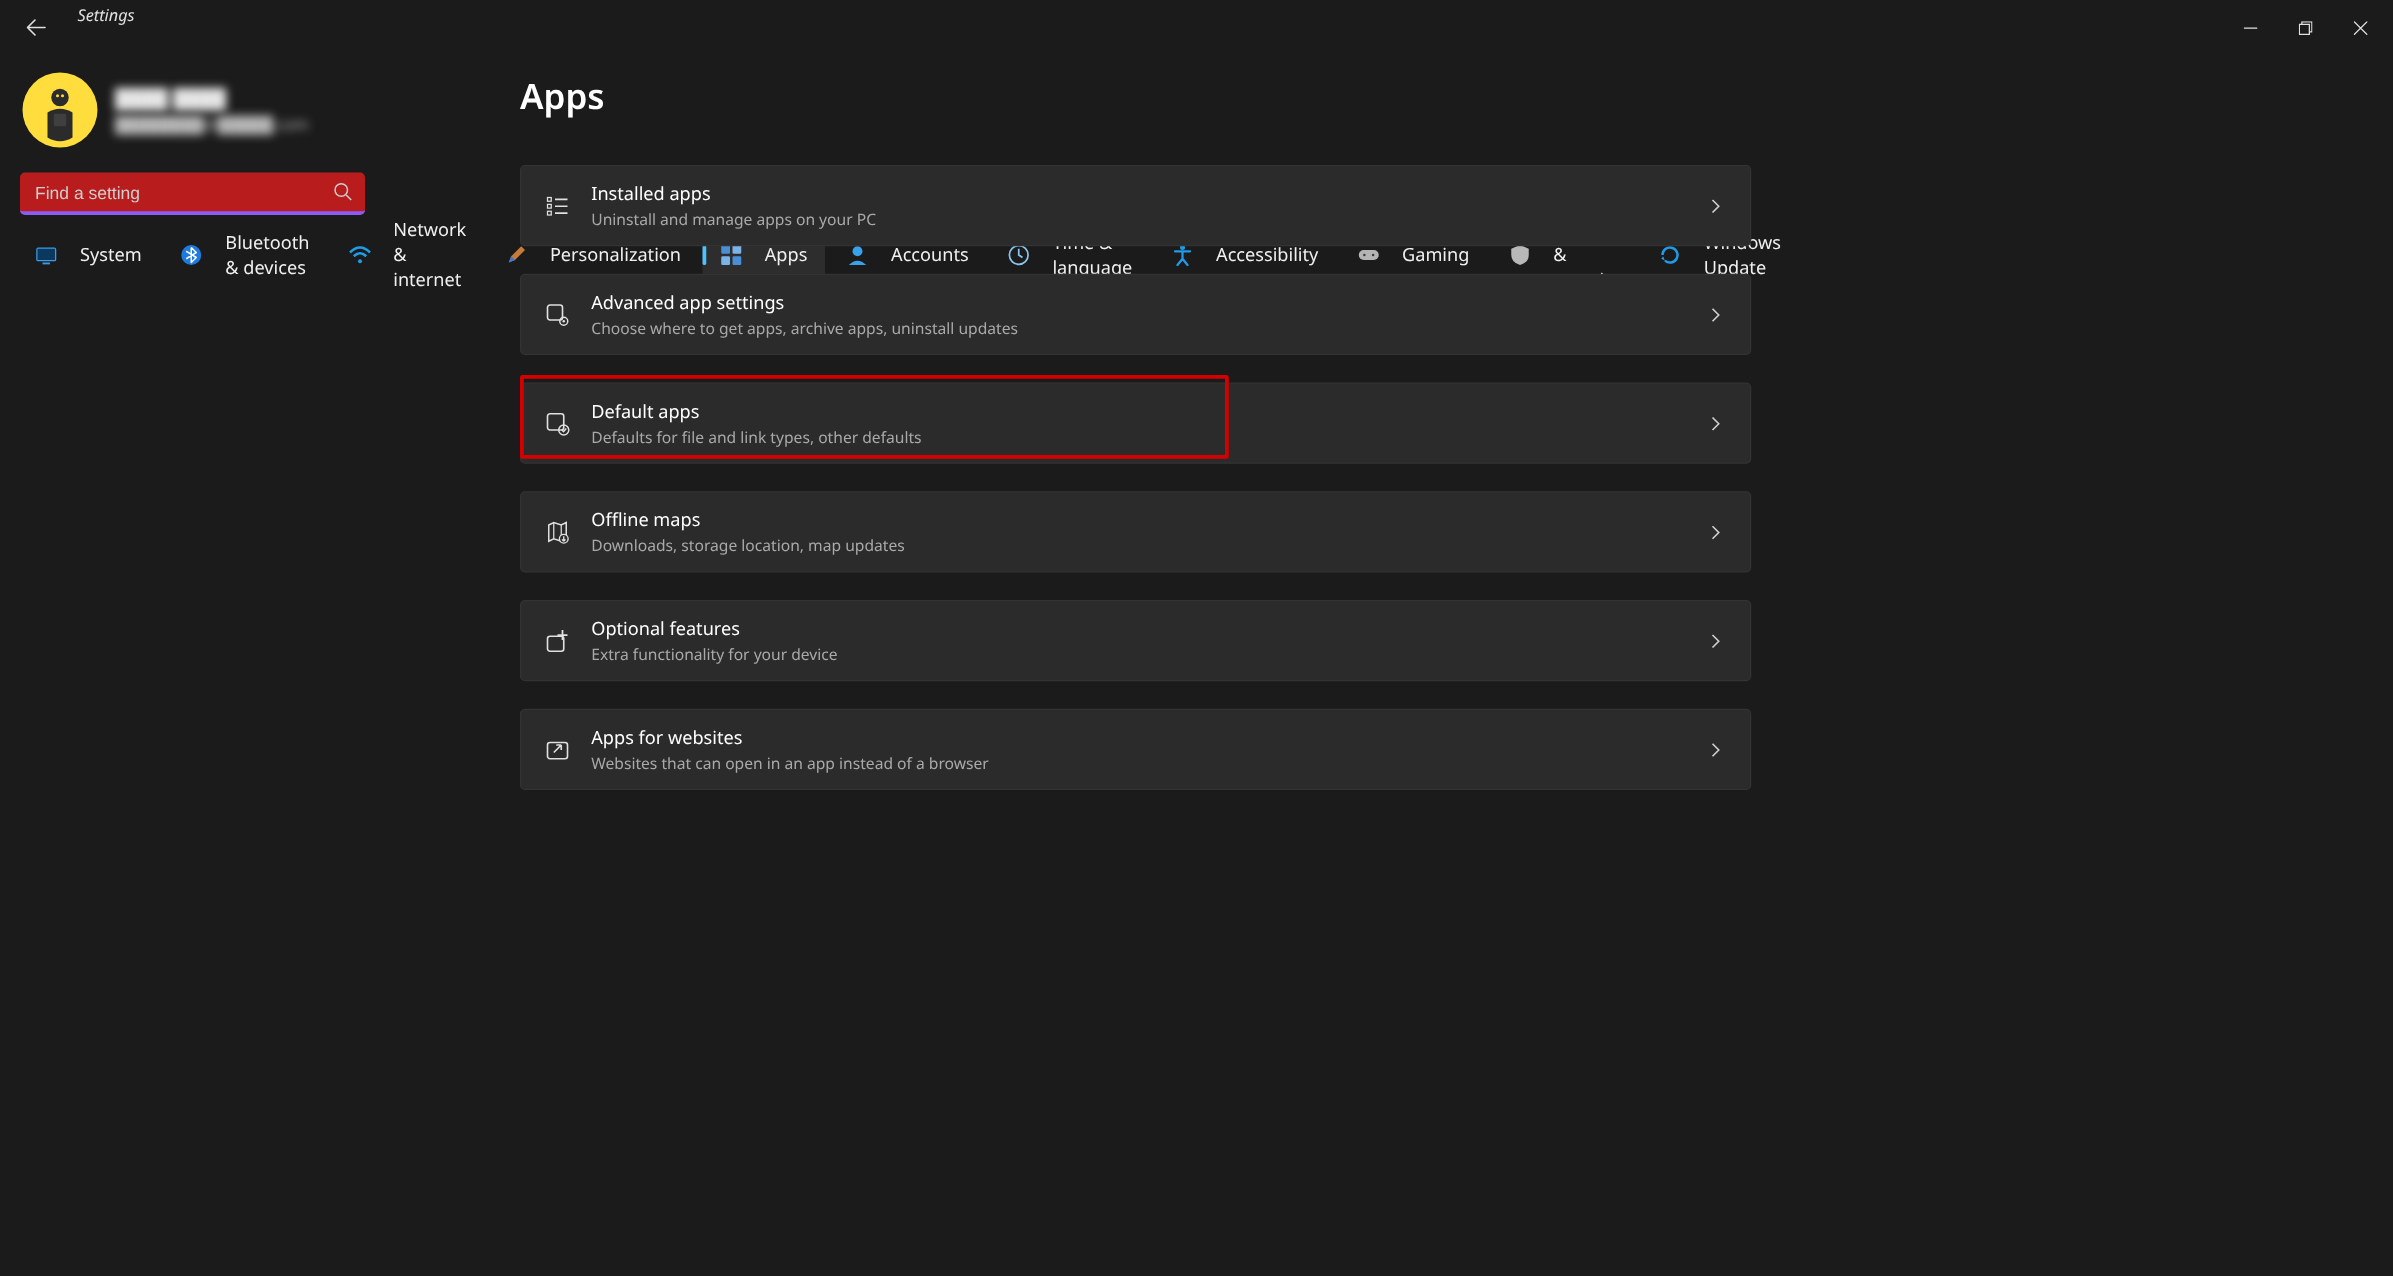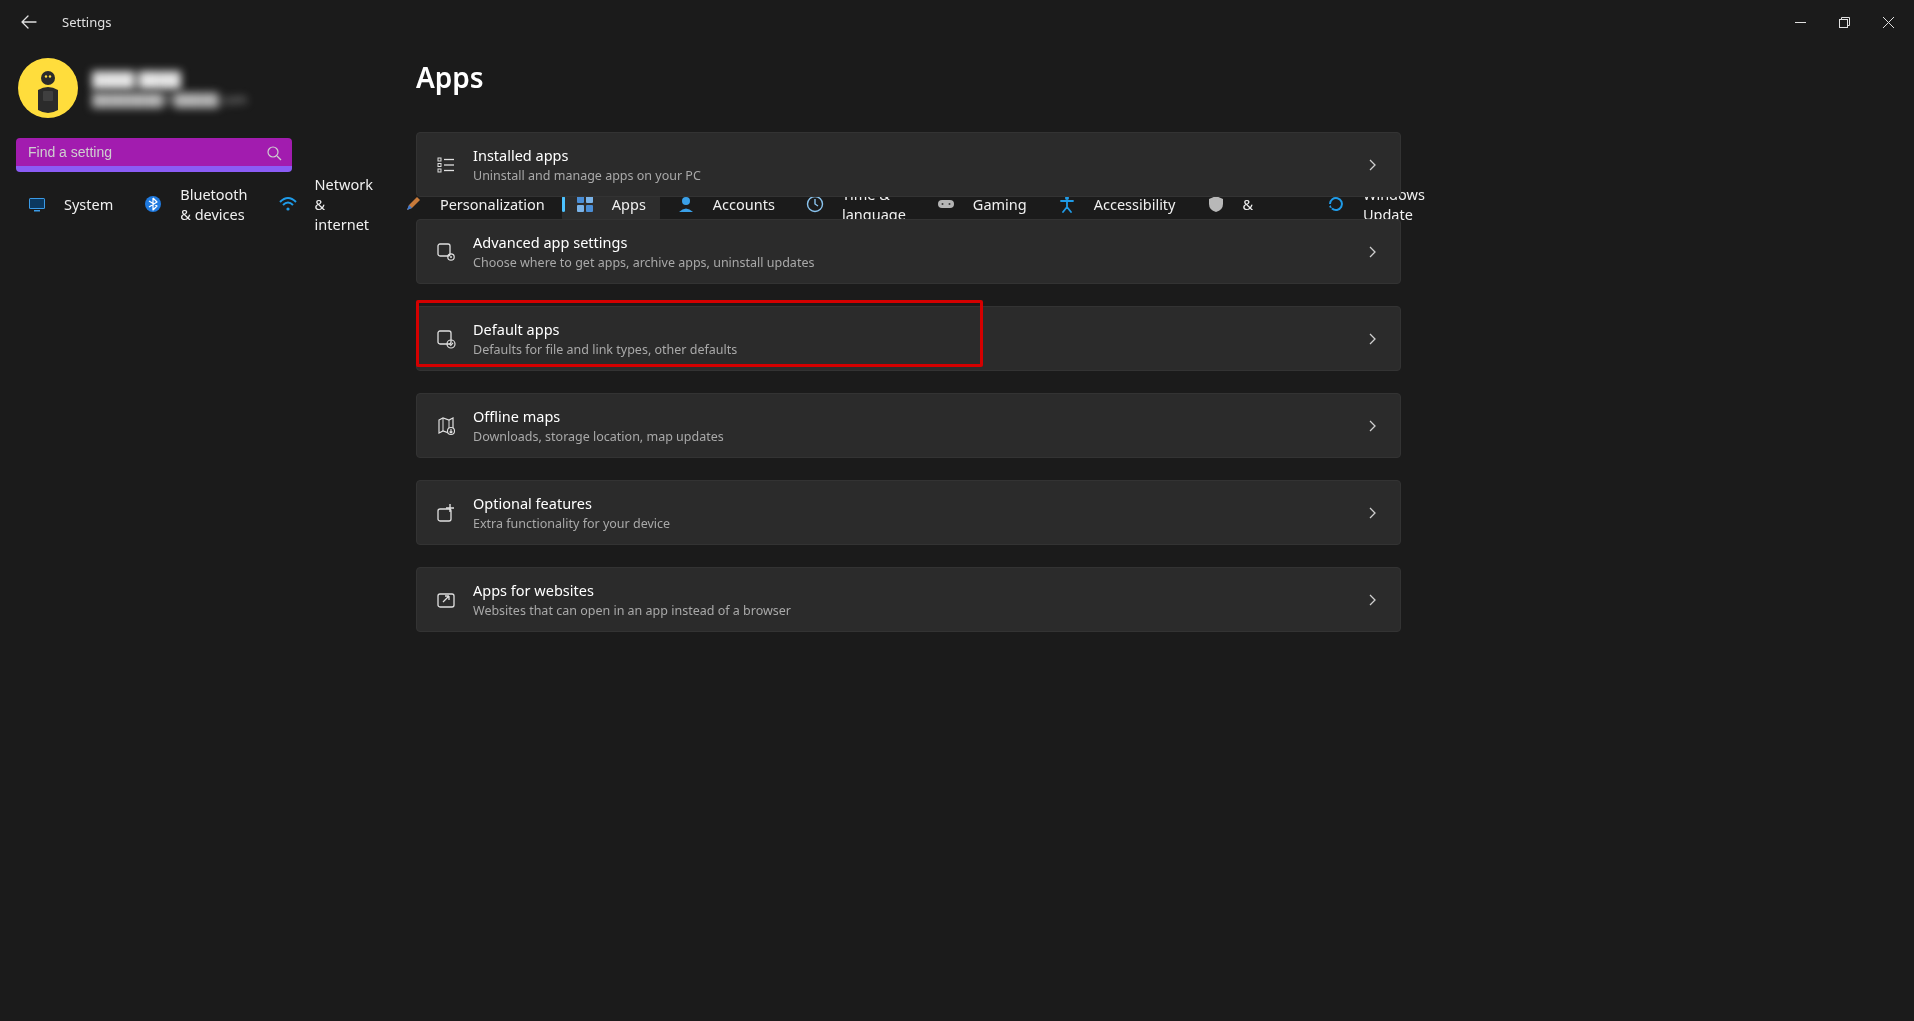--- a/index.html
+++ b/index.html
@@ -14,22 +14,22 @@
   
   .titlebar {
     height: 44px;
     display: flex;
     align-items: center;
     justify-content: space-between;
     padding: 0 4px 0 10px;
   }
   .titlebar-left {
     display: flex;
-    align-items: center;
     gap: 14px;
+    font-style: italic;
   }
   .back-btn {
     width: 38px; height: 38px;
     display: flex; align-items: center; justify-content: center;
     cursor: pointer;
     border-radius: 4px;
   }
   .app-title { font-size: 13px; color: #e0e0e0; }
   .window-controls { display: flex; }
   .win-ctrl {
@@ -76,23 +76,23 @@
     font-size: 12.5px; color: #b8b8b8; margin-top: 2px;
     filter: blur(4px);
   }
 
   .search-wrap {
     position: relative;
     margin: 6px 2px 12px 2px;
   }
   .search-input {
     width: 100%; height: 34px;
-    background: #a21caf;
+    background: #b91c1c;
     border: none;
-    border-bottom: 6px solid #8b5cf6;
+    border-bottom: 3px solid #8b5cf6;
     border-radius: 4px;
     color: #cfcfcf;
     font-size: 14px;
     padding: 0 18px 0 12px;
     outline: none;
   }
   .search-input::placeholder { color: #cfcfcf; }
   .search-icon {
     position: absolute; right: 10px; top: 50%; transform: translateY(-50%);
     color: #cfcfcf;
@@ -299,35 +299,35 @@
           <svg width="18" height="18" viewBox="0 0 18 18">
               <circle cx="9" cy="9" r="7.5" fill="none" stroke="#8ac4ef" stroke-width="1.4"></circle>
               <path d="M9 4 V9 L12 11" stroke="#8ac4ef" stroke-width="1.4" fill="none"></path>
             </svg>
         </span>
         <span>Time &amp; language</span>
       </div>
       <div class="nav-item">
         <span class="nav-icon">
           <svg width="18" height="18" viewBox="0 0 18 18">
+              <circle cx="9" cy="3" r="2" fill="#1f9be8"></circle>
+              <path d="M3 6 L15 6 M9 6 V12 M9 12 L5 17 M9 12 L13 17" stroke="#1f9be8" stroke-width="1.8" stroke-linecap="round"></path>
+            </svg>
+        </span>
+        <span>Accessibility</span>
+      </div>
+      <div class="nav-item">
+        <span class="nav-icon">
+          <svg width="18" height="18" viewBox="0 0 18 18">
               <rect x="1" y="5" width="16" height="8" rx="4" fill="#b4b4b4"></rect>
               <circle cx="5.5" cy="9" r="1" fill="#3a3a3a"></circle>
               <circle cx="12.5" cy="9" r="1" fill="#3a3a3a"></circle>
             </svg>
         </span>
         <span>Gaming</span>
-      </div>
-      <div class="nav-item">
-        <span class="nav-icon">
-          <svg width="18" height="18" viewBox="0 0 18 18">
-              <circle cx="9" cy="3" r="2" fill="#1f9be8"></circle>
-              <path d="M3 6 L15 6 M9 6 V12 M9 12 L5 17 M9 12 L13 17" stroke="#1f9be8" stroke-width="1.8" stroke-linecap="round"></path>
-            </svg>
-        </span>
-        <span>Accessibility</span>
       </div>
       <div class="nav-item">
         <span class="nav-icon">
           <svg width="18" height="18" viewBox="0 0 18 18">
               <path d="M9 1 L16 4 V9 Q16 15 9 17 Q2 15 2 9 V4 Z" fill="#b8b8b8"></path>
             </svg>
         </span>
         <span>Privacy &amp; security</span>
       </div>
       <div class="nav-item">

